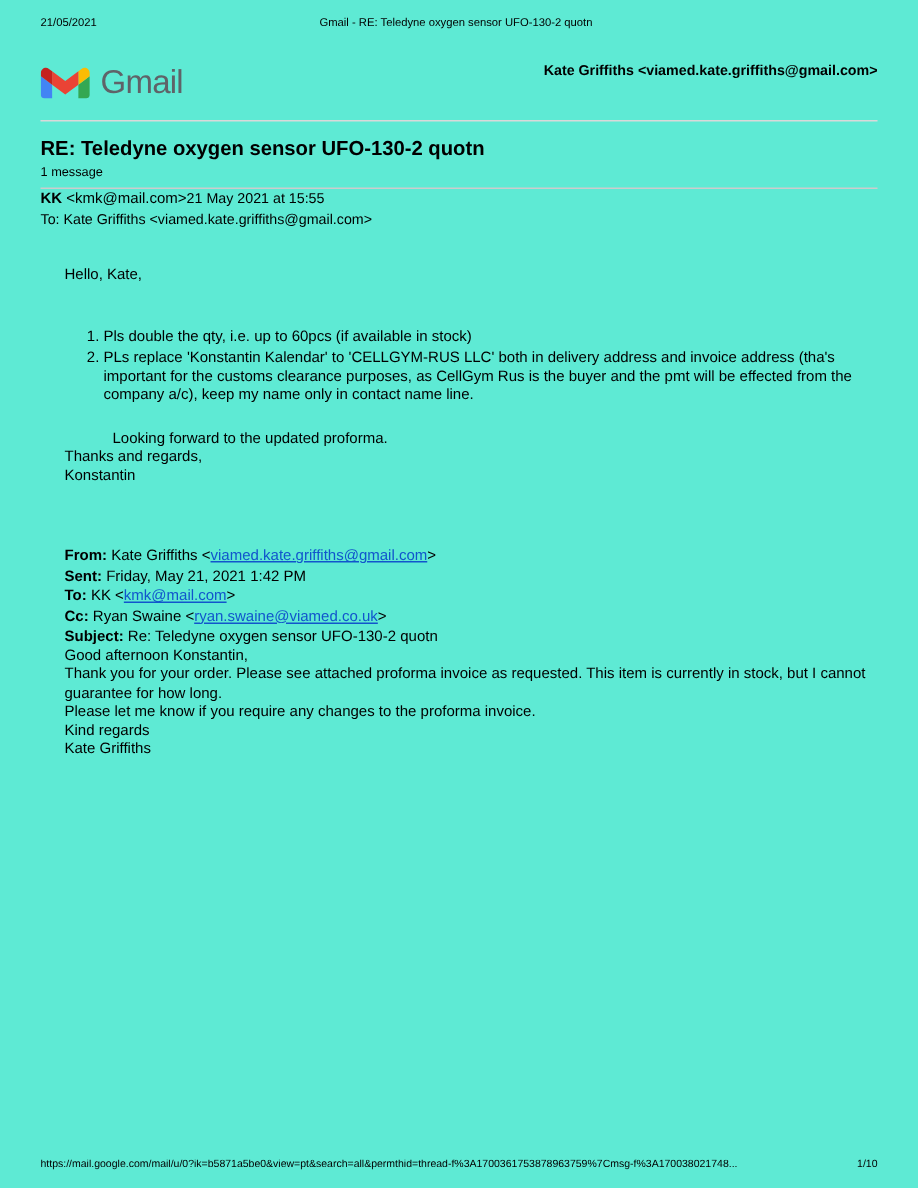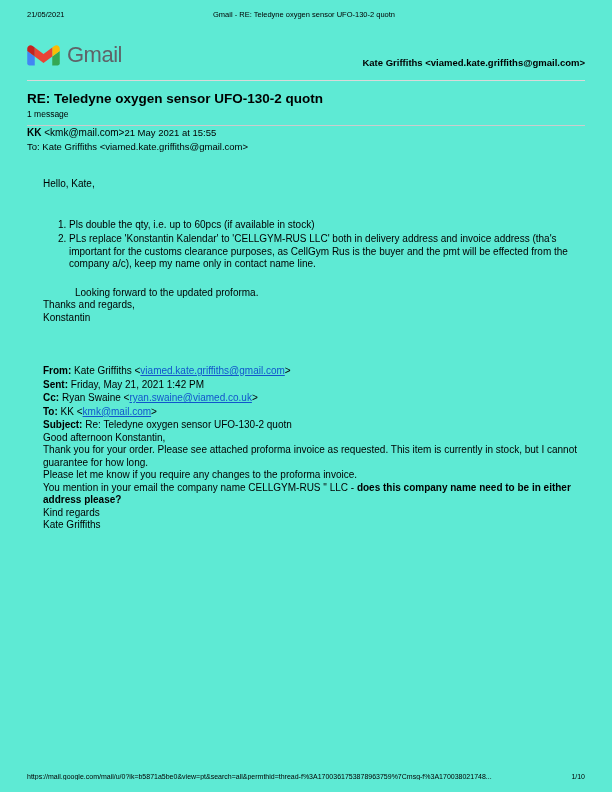--- a/index.html
+++ b/index.html
@@ -14,21 +14,21 @@
   }
   
   .print-header{
     position:absolute;top:10px;left:27px;right:27px;height:12px;
     font-size:7.5px;color:#000;
   }
   .print-header .ph-date{position:absolute;left:0;top:0;}
   .print-header .ph-title{position:absolute;left:0;right:4px;top:0;text-align:center;}
   
   .content{position:absolute;top:34px;left:27px;right:27px;}
-  .gmail-row{display:flex;justify-content:space-between;align-items:flex-end;margin-top:8px;}
+  .gmail-row{display:flex;justify-content:space-between;align-items:flex-start;margin-top:8px;}
   .gmail-logo{display:flex;align-items:center;}
   .gmail-logo svg{width:33px;height:25px;display:block;}
   .gmail-wordmark{font-size:22px;color:#5f6368;margin-left:7px;letter-spacing:-0.5px;}
   .account{font-size:9.5px;font-weight:bold;}
   .rule{border:none;border-top:1px solid #d9d9d9;margin:12px 0 0 0;}
   .rule2{border:none;border-top:1px solid #cccccc;margin:6px 0 0 0;}
   .subject-title{font-size:13.5px;font-weight:bold;margin:10px 0 0 0;}
   .msg-count{font-size:8.5px;margin:3px 0 6px 0;}
   .msg-header-row{display:flex;justify-content:flex-start;margin-top:1px;font-size:10px;}
   .msg-header-row .sender b{font-weight:bold;}
@@ -118,34 +118,33 @@
       <p class="p-sig">Konstantin</p>
 
       <div class="quoted">
         <div class="qline">
           <b>From:</b><span> Kate Griffiths &lt;</span><a class="mail-link">viamed.kate.griffiths@gmail.com</a><span>&gt;</span>
         </div>
         <div class="qline">
           <b>Sent:</b><span> Friday, May 21, 2021 1:42 PM</span>
         </div>
         <div class="qline">
-          <b>Cc:</b><span> Ryan Swaine &lt;</span><a class="mail-link">ryan.swaine@viamed.co.uk</a><span>&gt;</span>
+          <b>To:</b><span> KK &lt;</span><a class="mail-link">kmk@mail.com</a><span>&gt;</span>
         </div>
         <div class="qline">
-          <b>To:</b><span> KK &lt;</span><a class="mail-link">kmk@mail.com</a><span>&gt;</span>
+          <b>Cc:</b><span> Ryan Swaine &lt;</span><a class="mail-link">ryan.swaine@viamed.co.uk</a><span>&gt;</span>
         </div>
         <div class="qline">
           <b>Subject:</b><span> Re: Teledyne oxygen sensor UFO-130-2 quotn</span>
         </div>
       </div>
 
       <p class="reply-greeting">Good afternoon Konstantin,</p>
       <p class="reply-p1">Thank you for your order.  Please see attached proforma invoice as requested.  This item is currently in stock, but I cannot guarantee for how long.</p>
       <p class="reply-p2">Please let me know if you require any changes to the proforma invoice.</p>
-      <p class="reply-p3"><span>You mention in your email the company name  CELLGYM-RUS " LLC - </span><b>does this company name need to be in either address please?</b></p>
       <p class="reply-regards">Kind regards</p>
       <p class="reply-sig">Kate Griffiths</p>
 
     </div>
   </div>
 
   <div class="print-footer">
     <span class="pf-url">https://mail.google.com/mail/u/0?ik=b5871a5be0&amp;view=pt&amp;search=all&amp;permthid=thread-f%3A1700361753878963759%7Cmsg-f%3A170038021748...</span>
     <span class="pf-page">1/10</span>
   </div>

